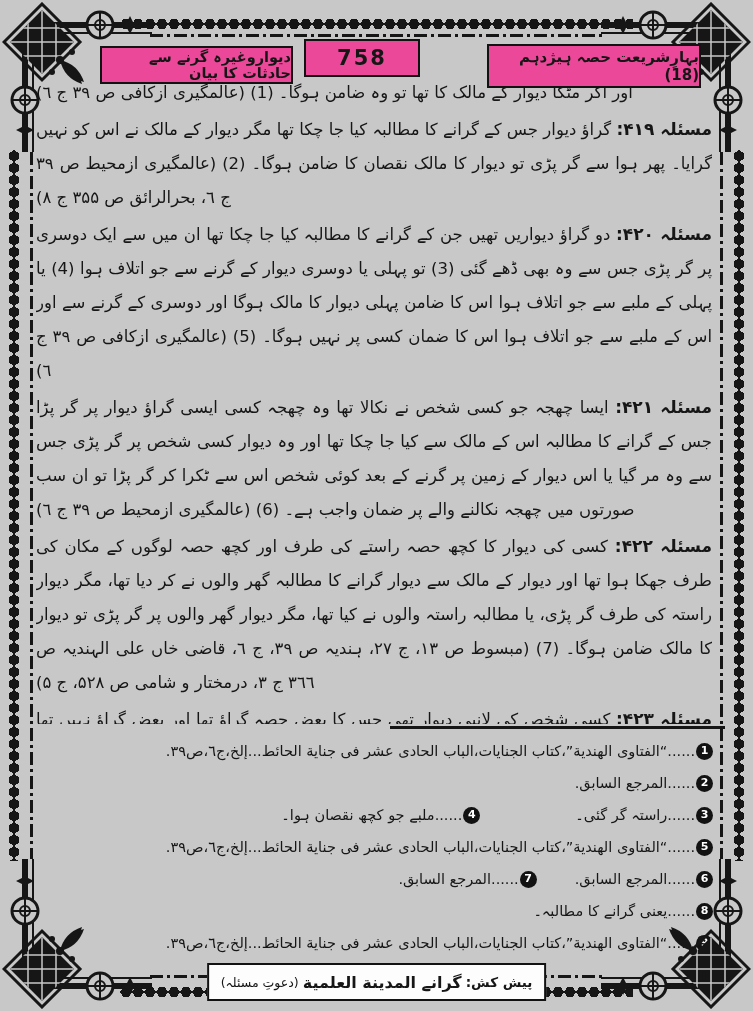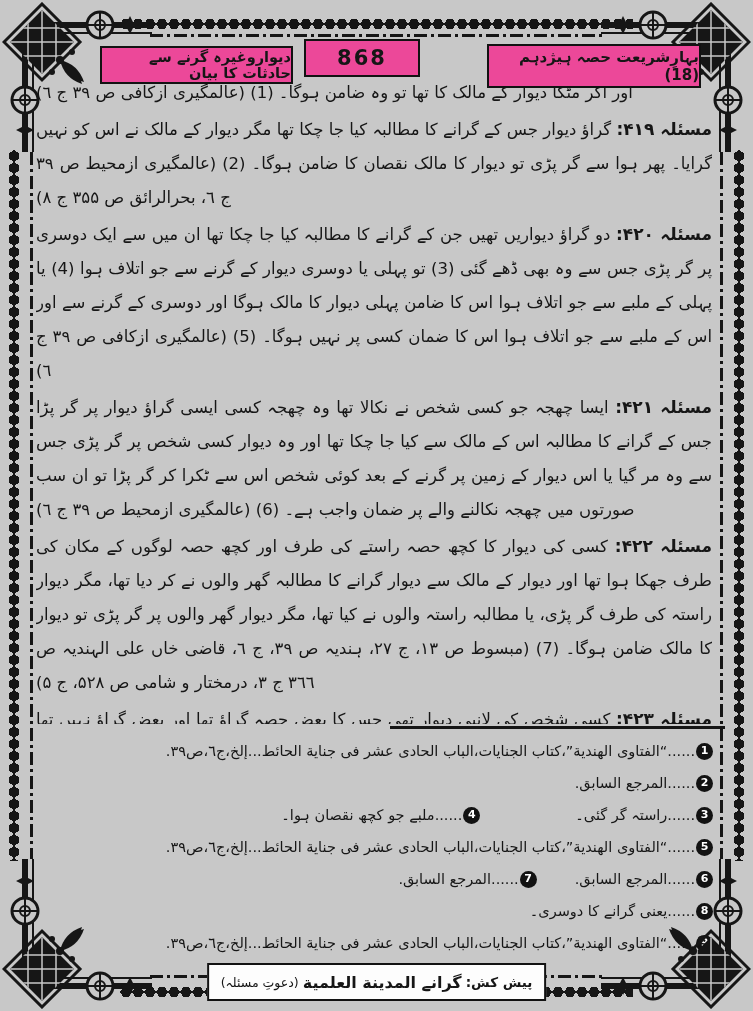--- a/index.html
+++ b/index.html
@@ -247,21 +247,21 @@
       <circle cx="50" cy="70" r="3"></circle>
       <path d="M58,58 Q76,62 82,80 Q66,76 58,58"></path>
       <path d="M58,58 Q62,76 80,82 Q76,66 58,58"></path>
     </g>
   </svg>
 
   <div id="box-book" class="hbox">
     <span>بہارِشریعت حصہ ہیژدہم (18)</span>
   </div>
   <div id="box-pageno" class="hbox">
-    <span>868</span>
+    <span>758</span>
   </div>
   <div id="box-chapter" class="hbox">
     <span>دیواروغیرہ گرنے سے حادثات کا بیان</span>
   </div>
 
   <div id="content">
     <p class="intro"><span>اور اگر مٹکا دیوار کے مالک کا تھا تو وہ ضامن ہوگا۔ (1) (عالمگیری ازکافی ص ۳۹ ج ٦)</span></p>
     <p class="para"><b class="mas-label">مسئلہ ۴۱۹:</b> <span>گراؤ دیوار جس کے گرانے کا مطالبہ کیا جا چکا تھا مگر دیوار کے مالک نے اس کو نہیں گرایا۔ پھر ہوا سے گر پڑی تو دیوار کا مالک نقصان کا ضامن ہوگا۔ (2) (عالمگیری ازمحیط ص ۳۹ ج ٦، بحرالرائق ص ۳۵۵ ج ۸)</span></p>
     <p class="para"><b class="mas-label">مسئلہ ۴۲۰:</b> <span>دو گراؤ دیواریں تھیں جن کے گرانے کا مطالبہ کیا جا چکا تھا ان میں سے ایک دوسری پر گر پڑی جس سے وہ بھی ڈھے گئی (3) تو پہلی یا دوسری دیوار کے گرنے سے جو اتلاف ہوا (4) یا پہلی کے ملبے سے جو اتلاف ہوا اس کا ضامن پہلی دیوار کا مالک ہوگا اور دوسری کے گرنے سے اور اس کے ملبے سے جو اتلاف ہوا اس کا ضمان کسی پر نہیں ہوگا۔ (5) (عالمگیری ازکافی ص ۳۹ ج ٦)</span></p>
     <p class="para"><b class="mas-label">مسئلہ ۴۲۱:</b> <span>ایسا چھجہ جو کسی شخص نے نکالا تھا وہ چھجہ کسی ایسی گراؤ دیوار پر گر پڑا جس کے گرانے کا مطالبہ اس کے مالک سے کیا جا چکا تھا اور وہ دیوار کسی شخص پر گر پڑی جس سے وہ مر گیا یا اس دیوار کے زمین پر گرنے کے بعد کوئی شخص اس سے ٹکرا کر گر پڑا تو ان سب صورتوں میں چھجہ نکالنے والے پر ضمان واجب ہے۔ (6) (عالمگیری ازمحیط ص ۳۹ ج ٦)</span></p>
@@ -307,21 +307,21 @@
       </div>
       <div class="gap-narrow"></div>
       <div class="fn-item">
         <span class="fn-circle">7</span>
         <span class="fn-text">......المرجع السابق.</span>
       </div>
     </div>
     <div class="fn-row">
       <div class="fn-item">
         <span class="fn-circle">8</span>
-        <span class="fn-text">......یعنی گرانے کا دوسری۔</span>
+        <span class="fn-text">......یعنی گرانے کا مطالبہ۔</span>
       </div>
     </div>
     <div class="fn-row">
       <div class="fn-item">
         <span class="fn-circle">9</span>
         <span class="fn-text">......“الفتاوى الهندية”،كتاب الجنايات،الباب الحادى عشر فى جناية الحائط...إلخ،ج٦،ص٣٩.</span>
       </div>
     </div>
   </div>
 

